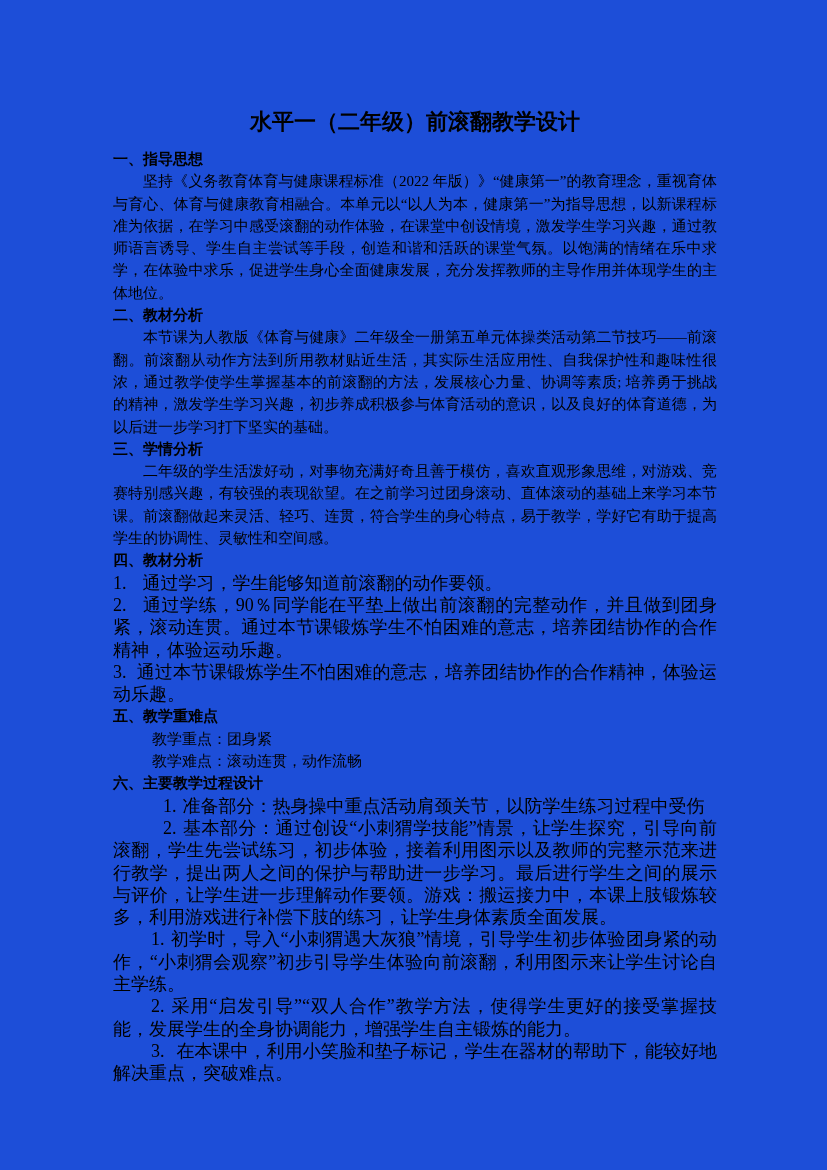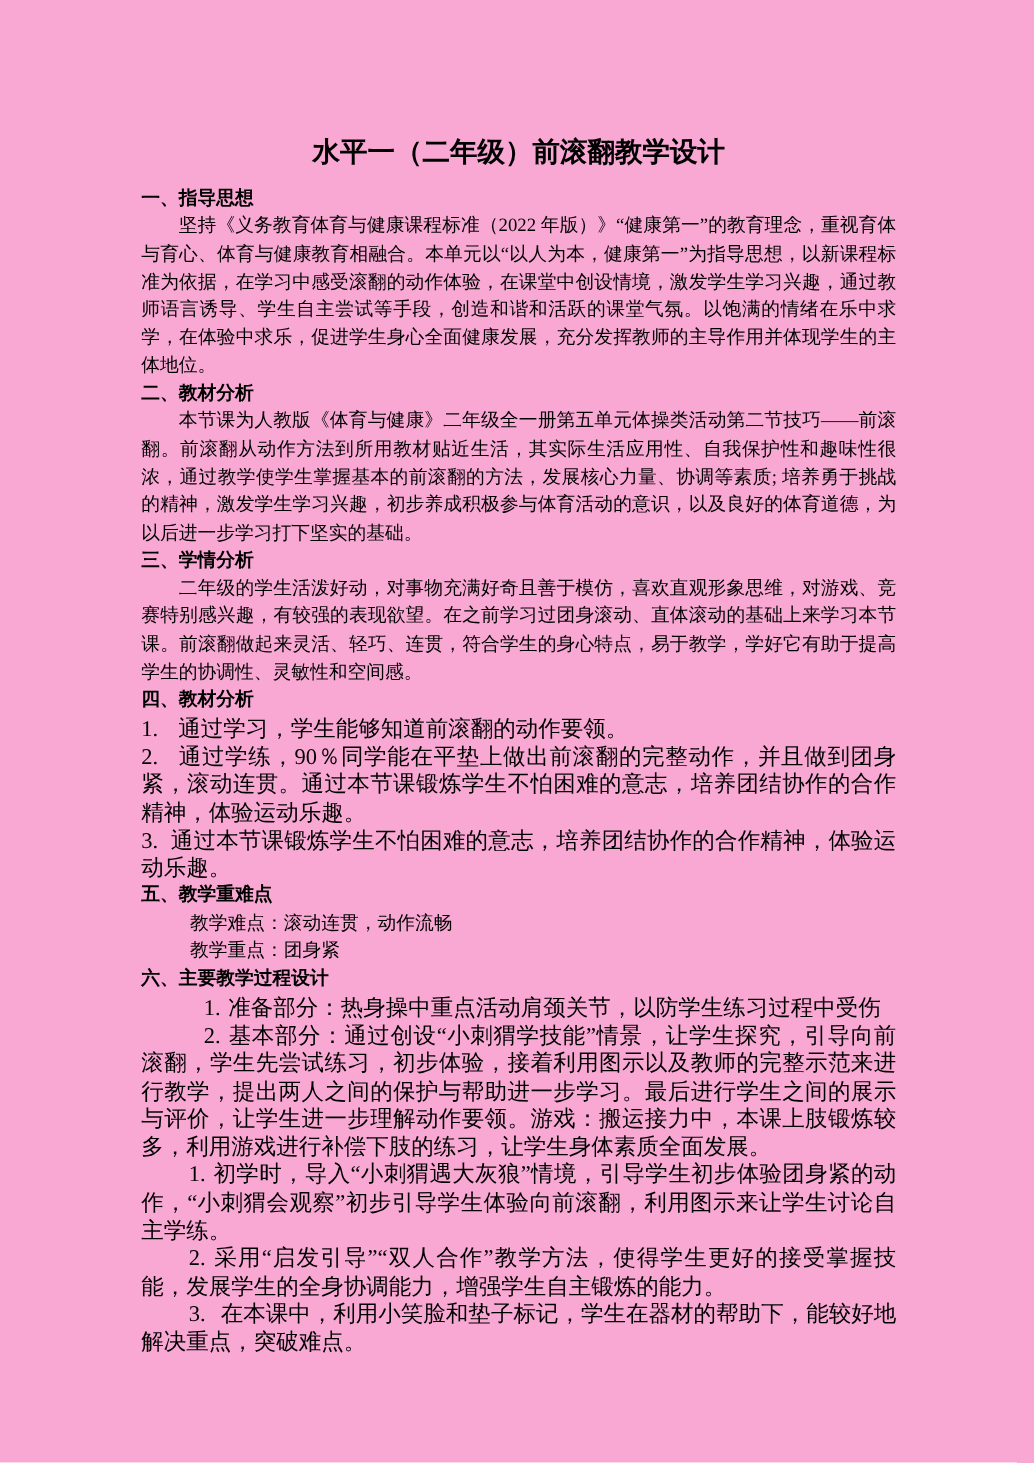--- a/index.html
+++ b/index.html
@@ -1,21 +1,21 @@
 <!DOCTYPE html>
 <html><head>
 <meta charset="utf-8">
 <style>
   * { margin: 0; padding: 0; box-sizing: border-box; }
   html, body { background: #ffffff; }
   .page {
     position: relative;
     width: 827px;
     height: 1170px;
-    background: #f9a8d4;
+    background: #1d4ed8;
     color: #000000;
     font-family: "Liberation Serif", "DejaVu Serif", serif;
     overflow: hidden;
   }
   .content {
     position: absolute;
     left: 113px;
     top: 106px;
     width: 604px;
   }
@@ -72,22 +72,22 @@
 
     <h2 class="sec-heading">三、学情分析</h2>
     <p class="para">二年级的学生活泼好动，对事物充满好奇且善于模仿，喜欢直观形象思维，对游戏、竞赛特别感兴趣，有较强的表现欲望。在之前学习过团身滚动、直体滚动的基础上来学习本节课。前滚翻做起来灵活、轻巧、连贯，符合学生的身心特点，易于教学，学好它有助于提高学生的协调性、灵敏性和空间感。</p>
 
     <h2 class="sec-heading">四、教材分析</h2>
     <p class="li li-s4"><span class="num">1.</span><span>通过学习，学生能够知道前滚翻的动作要领。</span></p>
     <p class="li li-s4"><span class="num">2.</span><span>通过学练，90％同学能在平垫上做出前滚翻的完整动作，并且做到团身紧，滚动连贯。通过本节课锻炼学生不怕困难的意志，培养团结协作的合作精神，体验运动乐趣。</span></p>
     <p class="li li-s4 third"><span class="num">3.</span><span>通过本节课锻炼学生不怕困难的意志，培养团结协作的合作精神，体验运动乐趣。</span></p>
 
     <h2 class="sec-heading">五、教学重难点</h2>
+    <p class="plain-line">教学重点：团身紧</p>
     <p class="plain-line">教学难点：滚动连贯，动作流畅</p>
-    <p class="plain-line">教学重点：团身紧</p>
 
     <h2 class="sec-heading">六、主要教学过程设计</h2>
     <p class="li li-s6"><span class="num">1.</span><span>准备部分：热身操中重点活动肩颈关节，以防学生练习过程中受伤</span></p>
     <p class="li li-s6"><span class="num">2.</span><span>基本部分：通过创设“小刺猬学技能”情景，让学生探究，引导向前滚翻，学生先尝试练习，初步体验，接着利用图示以及教师的完整示范来进行教学，提出两人之间的保护与帮助进一步学习。最后进行学生之间的展示与评价，让学生进一步理解动作要领。游戏：搬运接力中，本课上肢锻炼较多，利用游戏进行补偿下肢的练习，让学生身体素质全面发展。</span></p>
 
     <p class="li li-s7"><span class="num">1.</span><span>初学时，导入“小刺猬遇大灰狼”情境，引导学生初步体验团身紧的动作，“小刺猬会观察”初步引导学生体验向前滚翻，利用图示来让学生讨论自主学练。</span></p>
     <p class="li li-s7"><span class="num">2.</span><span>采用“启发引导”“双人合作”教学方法，使得学生更好的接受掌握技能，发展学生的全身协调能力，增强学生自主锻炼的能力。</span></p>
     <p class="li li-s7 third"><span class="num">3.</span><span>在本课中，利用小笑脸和垫子标记，学生在器材的帮助下，能较好地解决重点，突破难点。</span></p>
 
   </div>

